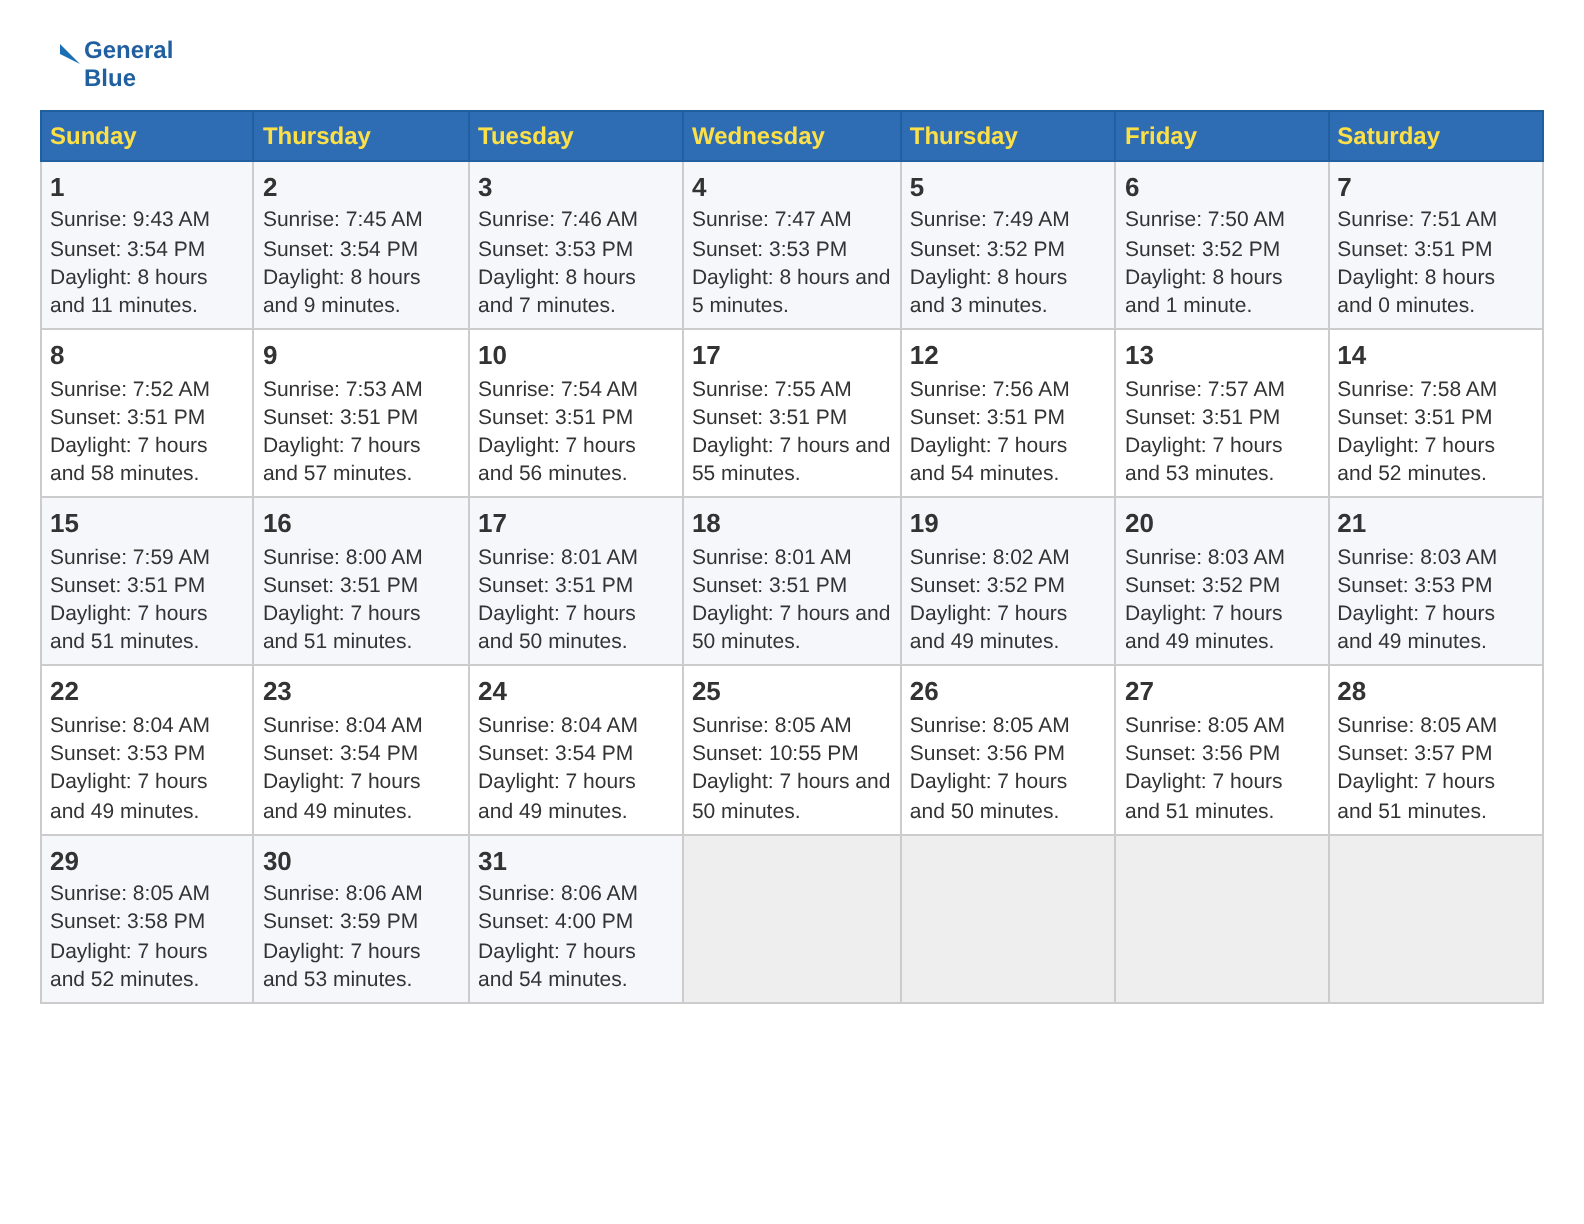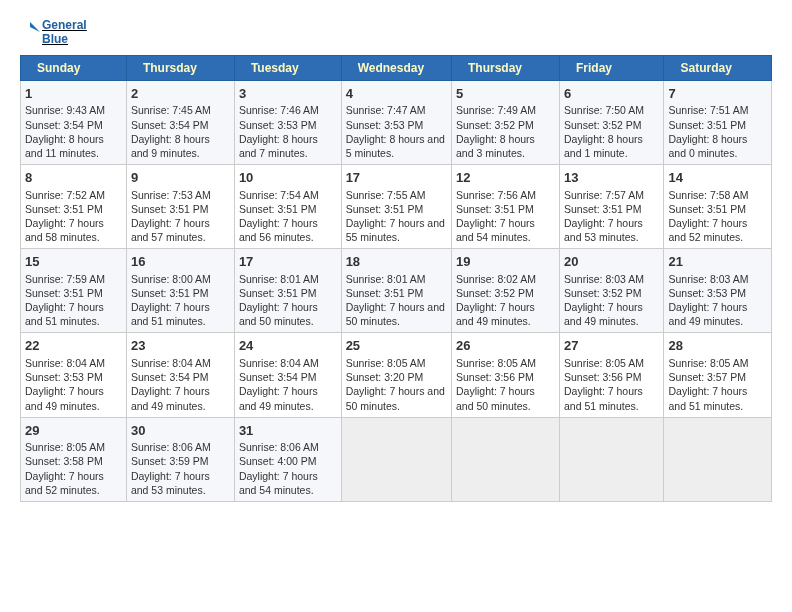--- a/index.html
+++ b/index.html
@@ -41,22 +41,22 @@
       color: #555;
       margin-top: 2px;
     }
     .calendar {
       width: 100%;
       border-collapse: collapse;
       font-size: 10.5px;
     }
     .calendar thead th {
       background: #2e6db4;
-      color: #fef9c3;
-      padding: 5px 16px;
+      color: #fde047;
+      padding: 5px 4px;
       text-align: left;
       font-size: 12px;
       font-weight: bold;
       border: 1px solid #2060a0;
     }
     .calendar tbody td {
       border: 1px solid #ccc;
       vertical-align: top;
       padding: 4px 4px;
       width: 113px;
@@ -83,21 +83,21 @@
     .calendar tbody td.cell-empty {
       background: #eeeeee !important;
     }
   </style>
 </head>
 <body>
 
 <div class="page">
   <div class="header">
     <div class="logo">
-  <div style="display:flex;align-items:flex-start;gap:2px;text-decoration:underline;">
+  <div style="display:flex;align-items:flex-start;gap:2px;">
     <svg width="20" height="24" viewBox="0 0 20 24">
       <polygon points="10,4 20,14 10,9" fill="#1a6fb5"></polygon>
     </svg>
     <div>
       <div style="font-size:12px;font-weight:bold;color:#2060a0;line-height:1.2;">General</div>
       <div style="font-size:12px;font-weight:bold;color:#2060a0;line-height:1.2;">Blue</div>
     </div>
   </div>
 </div>
     <div class="title-block">
@@ -143,21 +143,21 @@
           <td><span class="day-num">17</span><span>Sunrise: 8:01 AM</span><br><span>Sunset: 3:51 PM</span><br><span>Daylight: 7 hours and 50 minutes.</span></td>
           <td><span class="day-num">18</span><span>Sunrise: 8:01 AM</span><br><span>Sunset: 3:51 PM</span><br><span>Daylight: 7 hours and 50 minutes.</span></td>
           <td><span class="day-num">19</span><span>Sunrise: 8:02 AM</span><br><span>Sunset: 3:52 PM</span><br><span>Daylight: 7 hours and 49 minutes.</span></td>
           <td><span class="day-num">20</span><span>Sunrise: 8:03 AM</span><br><span>Sunset: 3:52 PM</span><br><span>Daylight: 7 hours and 49 minutes.</span></td>
           <td><span class="day-num">21</span><span>Sunrise: 8:03 AM</span><br><span>Sunset: 3:53 PM</span><br><span>Daylight: 7 hours and 49 minutes.</span></td>
         </tr>
         <tr>
           <td><span class="day-num">22</span><span>Sunrise: 8:04 AM</span><br><span>Sunset: 3:53 PM</span><br><span>Daylight: 7 hours and 49 minutes.</span></td>
           <td><span class="day-num">23</span><span>Sunrise: 8:04 AM</span><br><span>Sunset: 3:54 PM</span><br><span>Daylight: 7 hours and 49 minutes.</span></td>
           <td><span class="day-num">24</span><span>Sunrise: 8:04 AM</span><br><span>Sunset: 3:54 PM</span><br><span>Daylight: 7 hours and 49 minutes.</span></td>
-          <td><span class="day-num">25</span><span>Sunrise: 8:05 AM</span><br><span>Sunset: 3:20 PM</span><br><span>Daylight: 7 hours and 50 minutes.</span></td>
+          <td><span class="day-num">25</span><span>Sunrise: 8:05 AM</span><br><span>Sunset: 10:55 PM</span><br><span>Daylight: 7 hours and 50 minutes.</span></td>
           <td><span class="day-num">26</span><span>Sunrise: 8:05 AM</span><br><span>Sunset: 3:56 PM</span><br><span>Daylight: 7 hours and 50 minutes.</span></td>
           <td><span class="day-num">27</span><span>Sunrise: 8:05 AM</span><br><span>Sunset: 3:56 PM</span><br><span>Daylight: 7 hours and 51 minutes.</span></td>
           <td><span class="day-num">28</span><span>Sunrise: 8:05 AM</span><br><span>Sunset: 3:57 PM</span><br><span>Daylight: 7 hours and 51 minutes.</span></td>
         </tr>
         <tr>
           <td><span class="day-num">29</span><span>Sunrise: 8:05 AM</span><br><span>Sunset: 3:58 PM</span><br><span>Daylight: 7 hours and 52 minutes.</span></td>
           <td><span class="day-num">30</span><span>Sunrise: 8:06 AM</span><br><span>Sunset: 3:59 PM</span><br><span>Daylight: 7 hours and 53 minutes.</span></td>
           <td><span class="day-num">31</span><span>Sunrise: 8:06 AM</span><br><span>Sunset: 4:00 PM</span><br><span>Daylight: 7 hours and 54 minutes.</span></td>
           <td class="cell-empty" style="background: rgb(238, 238, 238);"></td>
           <td class="cell-empty" style="background: rgb(238, 238, 238);"></td>

